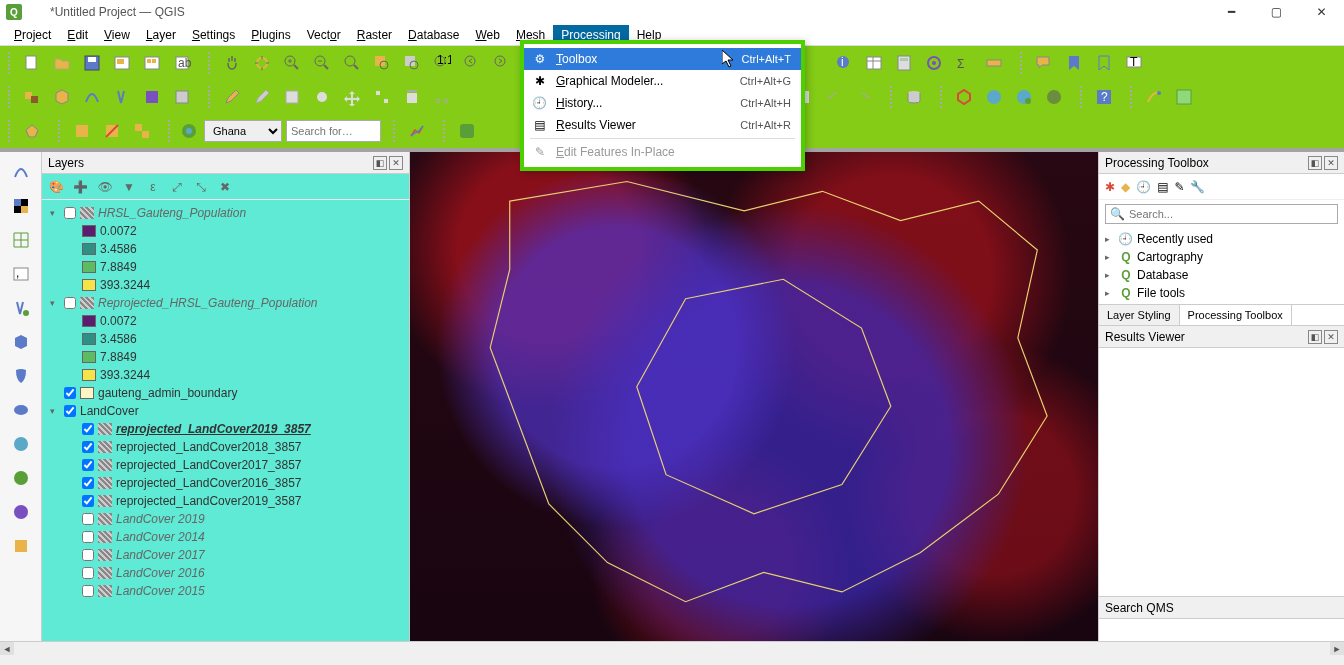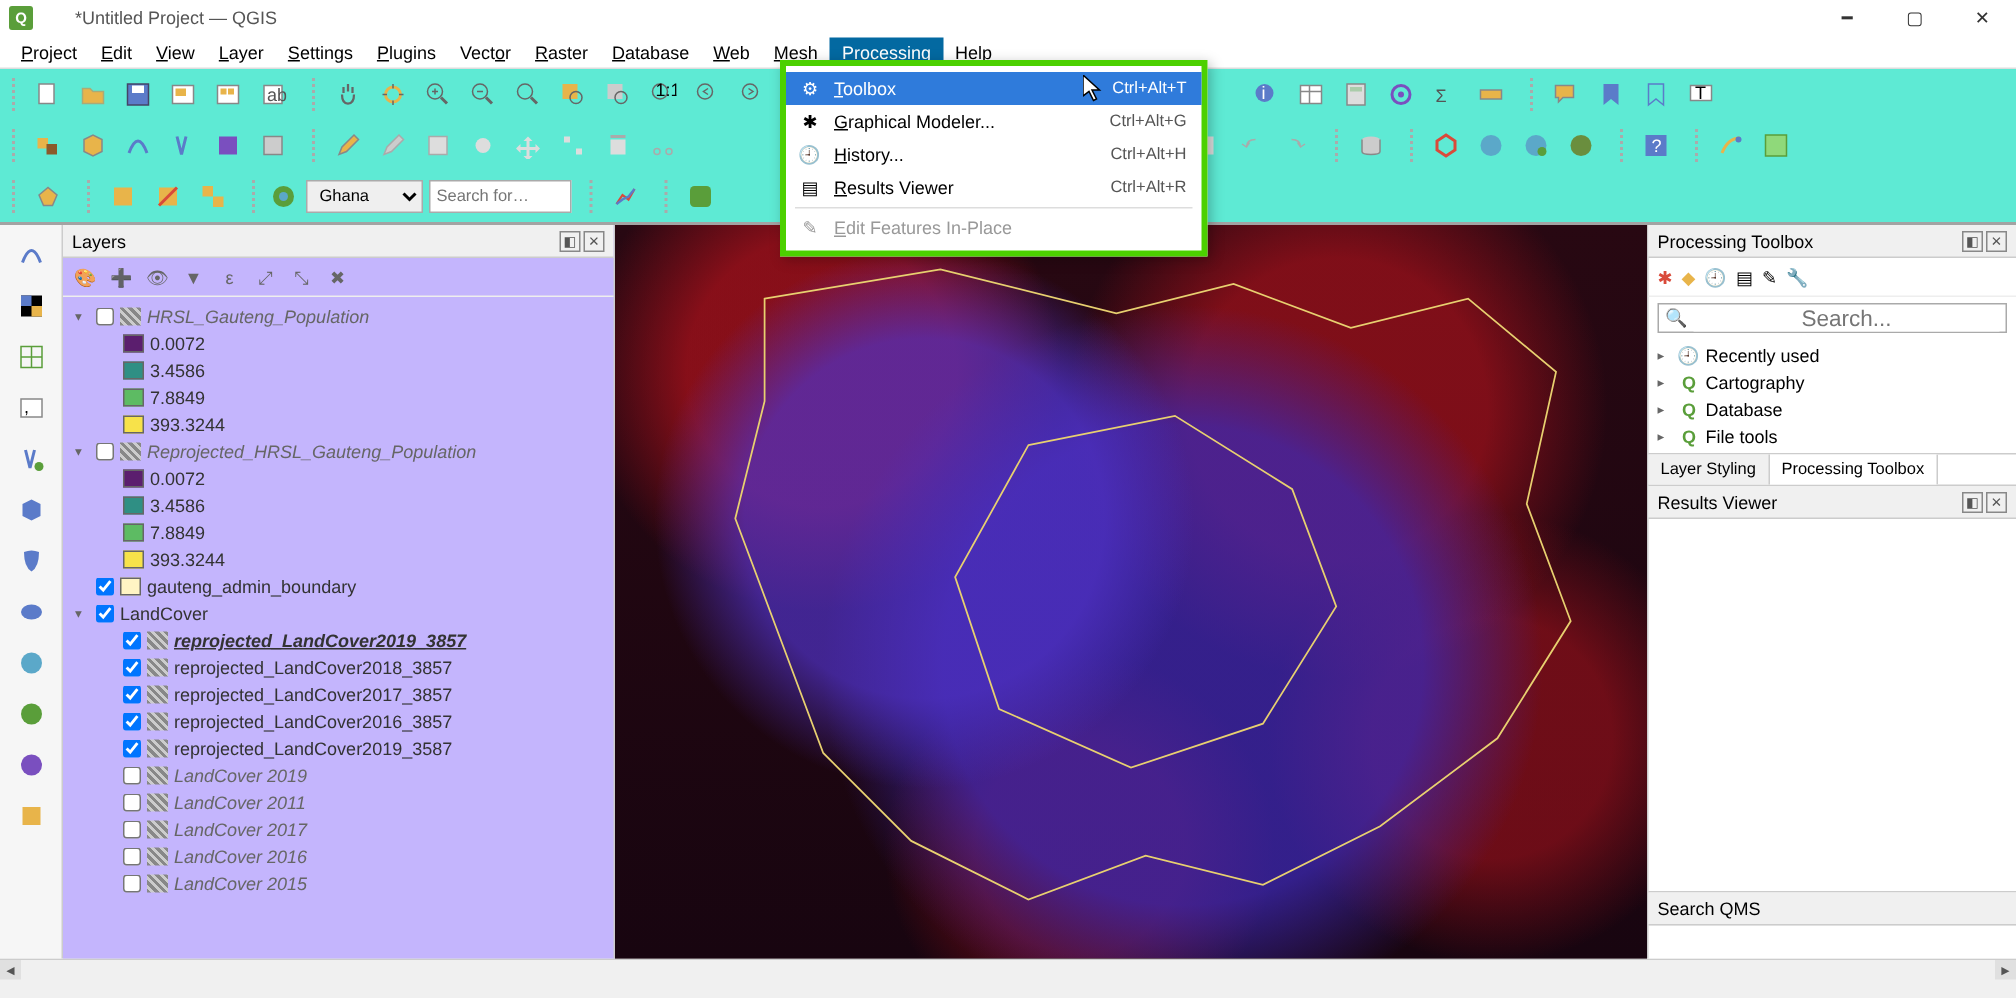--- a/index.html
+++ b/index.html
@@ -21,35 +21,35 @@
 .dropdown-item.highlight { background: #2F7BDB; color: #fff; }
 .dropdown-item .dp-icon { width: 20px; height: 16px; margin-right: 6px; display:flex;align-items:center;justify-content:center; }
 .dropdown-item .dp-label { flex: 1; }
 .dropdown-item .dp-shortcut { color: #555; font-size: 11px; }
 .dropdown-item.highlight .dp-shortcut { color: #fff; }
 .dropdown-item.disabled { color: #999; }
 .dd-sep { height: 1px; background: #ddd; margin: 2px 6px; }
 
 .cursor-img { position:absolute; top:50px; left: 722px; z-index:1000; pointer-events:none;}
 
-.toolbars { background: #5eead4; border-bottom: 2px solid #a3a3a3; }
+.toolbars { background: #84cc16; border-bottom: 4px solid #a3a3a3; }
 .toolbar-row { display: flex; align-items: center; gap: 2px; padding: 3px 6px; }
 .tb-btn { width: 28px; height: 28px; display:flex;align-items:center;justify-content:center;border:1px solid transparent;border-radius:3px; color:#555;}
 .tb-sep { width: 6px; }
 .tb-handle { width:6px; border-left: 2px dotted #aaa; height:22px; margin: 0 2px;}
 .locator { display:flex;align-items:flex-start; gap:4px;}
 .locator select, .locator input { height:22px; border:1px solid #aaa; padding:0 4px; font-size:11px;}
 .locator select{width:78px;}
 .locator input{width:95px;}
 
 .main { display: flex; height: calc(665px - 24px - 22px - 116px - 14px); }
 .left-toolbar { width: 42px; background: #f6f6f6; border-right:1px solid #ccc; display:flex;flex-direction:column;align-items:center;padding-top:6px;gap:6px;}
 .left-toolbar .lt-btn{width:28px;height:28px;display:flex;align-items:center;justify-content:center;}
 
-.layers-panel { width: 368px; background: #c4b5fd; border-right:1px solid #ccc; display:flex;flex-direction:column;}
+.layers-panel { width: 368px; background: #5eead4; border-right:1px solid #ccc; display:flex;flex-direction:column;}
 .panel-header{height:22px;background:#f0f0f0;border-bottom:1px solid #ccc;display:flex;align-items:center;padding:0 6px;justify-content:space-between;}
 .panel-header .ph-btns{display:flex;gap:2px;}
 .panel-header .ph-btn{width:14px;height:14px;border:1px solid #888;display:flex;align-items:center;justify-content:center;font-size:9px;color:#555;}
 .layers-toolbar{height:26px;display:flex;align-items:center;gap:6px;padding:0 6px;border-bottom:1px solid #eee;}
 .layers-toolbar .lt-icon{width:18px;height:18px;display:flex;align-items:center;justify-content:center;color:#666;}
 .layers-tree{flex:1;overflow:auto;padding:4px 2px;font-size:11px;}
 .tree-row{display:flex;align-items:center;height:18px;gap:4px;padding-left:6px;white-space:nowrap;}
 .tree-row .expand{width:10px;color:#666;font-size:9px;}
 .tree-row input[type=checkbox]{width:12px;height:12px;}
 .tree-row .swatch{width:14px;height:12px;border:1px solid #666;}
@@ -68,21 +68,21 @@
   radial-gradient(circle at 85% 70%, rgba(190,20,30,.5) 0 80px,transparent 150px),
   radial-gradient(circle at 45% 85%, rgba(200,20,30,.4) 0 70px,transparent 130px),
   linear-gradient(#280812,#180510);
 }
 .boundary{position:absolute;inset:10px;border:none;}
 .boundary svg{width:100%;height:100%;}
 
 .right-panels{width:246px;background:#fff;border-left:1px solid #ccc;display:flex;flex-direction:column;}
 .toolbox-toolbar{height:26px;display:flex;align-items:center;gap:6px;padding:0 6px;border-bottom:1px solid #eee;}
 .toolbox-search{margin:4px 6px;display:flex;align-items:center;border:1px solid #aaa;height:20px;padding:0 4px;}
-.toolbox-search input{border:none;outline:none;flex:1;font-size:15px;text-align:center;}
+.toolbox-search input{border:none;outline:none;flex:1;font-size:11px;}
 .toolbox-tree{padding:2px 6px;font-size:11px;}
 .tbx-row{display:flex;align-items:center;height:18px;gap:4px;}
 .tbx-row .exp{width:10px;color:#666;font-size:9px;}
 .tbx-row .tbx-icon{width:14px;height:14px;display:flex;align-items:center;justify-content:center;}
 .tabs{display:flex;border-top:1px solid #ccc;border-bottom:1px solid #ccc;}
 .tab{padding:4px 8px;font-size:11px;border-right:1px solid #ccc;background:#f0f0f0;}
 .tab.active{background:#fff;}
 .results-body{flex:1;border-bottom:1px solid #ccc;min-height:180px;}
 .qms-body{height:22px;}
 
@@ -709,21 +709,21 @@
         <div class="tree-row indent-1">
           <span class="expand"></span>
           <input type="checkbox" style="">
           <span class="raster-icon"></span>
           <span class="label italic">LandCover 2019</span>
         </div>
         <div class="tree-row indent-1">
           <span class="expand"></span>
           <input type="checkbox" style="">
           <span class="raster-icon"></span>
-          <span class="label italic">LandCover 2011</span>
+          <span class="label italic">LandCover 2014</span>
         </div>
         <div class="tree-row indent-1">
           <span class="expand"></span>
           <input type="checkbox" style="">
           <span class="raster-icon"></span>
           <span class="label italic">LandCover 2017</span>
         </div>
         <div class="tree-row indent-1">
           <span class="expand"></span>
           <input type="checkbox" style="">

